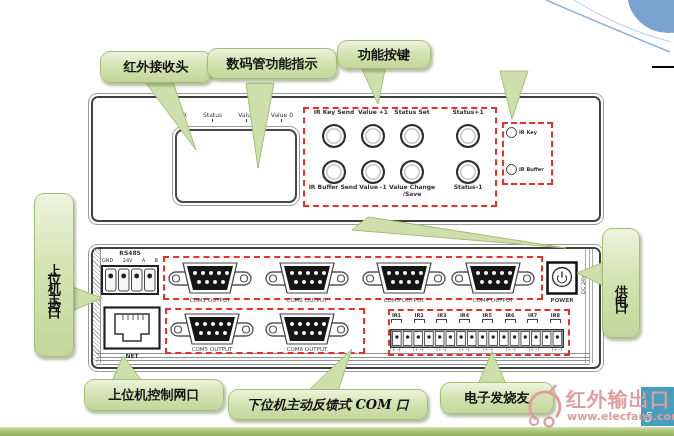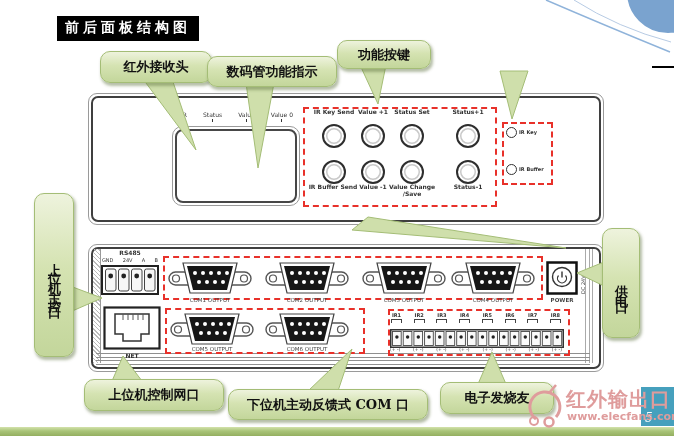--- a/index.html
+++ b/index.html
@@ -64,21 +64,20 @@
 
 <div class="slide">
 
   <svg class="deco" width="130" height="75" viewBox="0 0 130 75">
     <path d="M2,0 Q60,25 126,52" stroke="#8fb3da" stroke-width="1.5" fill="none"></path>
     <path d="M30,0 Q74,28 127,42" stroke="#b7cbe4" stroke-width="1" fill="none"></path>
     <circle cx="124" cy="-8" r="42" fill="#7aa3cf" stroke="#fff" stroke-width="2"></circle>
     <line x1="108" y1="67" x2="130" y2="67" stroke="#000" stroke-width="2"></line>
   </svg>
 
-  <div class="title">前后面板结构图</div>
 
   <svg class="tails" width="674" height="436">
     <g fill="#cfdfab" stroke="#a4bd76" stroke-width="1">
       <polygon points="143,79 172,79 196,150"></polygon>
       <polygon points="246,83 274,83 258,168"></polygon>
       <polygon points="360,65 386,65 378,104"></polygon>
       <polygon points="500,71 528,71 512,119"></polygon>
       <polygon points="352,230 368,217 566,248"></polygon>
       <polygon points="70,286 70,312 102,298"></polygon>
       <polygon points="604,262 604,286 577,273"></polygon>
@@ -357,26 +356,26 @@
     <span>(+ -)</span>
     <span>(+ -)</span>
     <span>(+ -)</span>
     <span>(+ -)</span>
     <span>(+ -)</span>
     <span>(+ -)</span>
     <span>(+ -)</span>
   </div>
 
   <div class="cal" style="left:100px;top:51px;width:110px;height:30px;">红外接收头</div>
-  <div class="cal" style="left:207px;top:56px;width:128px;height:29px;">数码管功能指示</div>
+  <div class="cal" style="left:207px;top:48px;width:128px;height:29px;">数码管功能指示</div>
   <div class="cal" style="left:337px;top:40px;width:92px;height:27px;">功能按键</div>
   <div class="cal vert" style="left:34px;top:193px;width:38px;height:152px;">上位机主控口</div>
   <div class="cal vert" style="left:602px;top:228px;width:36px;height:98px;">供电口</div>
   <div class="cal" style="left:84px;top:379px;width:138px;height:30px;text-align:center;">上位机控制网口</div>
-  <div class="cal" style="left:228px;top:389px;width:198px;height:29px;">下位机主动反馈式 COM 口</div>
+  <div class="cal" style="left:228px;top:389px;width:198px;height:29px;font-style:italic;">下位机主动反馈式 COM 口</div>
   <div class="cal" style="left:440px;top:382px;width:112px;height:30px;">电子发烧友</div>
 
   <svg class="comp" style="left:522px;top:383px;z-index:6;" width="46" height="46" viewBox="0 0 46 46">
     <path d="M14,36 A15,15 0 1 1 34,34" fill="none" stroke="#df9c9c" stroke-width="3"></path>
     <path d="M27,10 L34,2" stroke="#df9c9c" stroke-width="2.5" fill="none"></path>
     <circle cx="12" cy="38" r="4" fill="none" stroke="#df9c9c" stroke-width="2"></circle>
     <circle cx="27" cy="39" r="4.5" fill="none" stroke="#df9c9c" stroke-width="2.5"></circle>
   </svg>
   <div class="wm-title">红外输出口</div>
   <div class="wm-url">www.elecfans.com</div>

